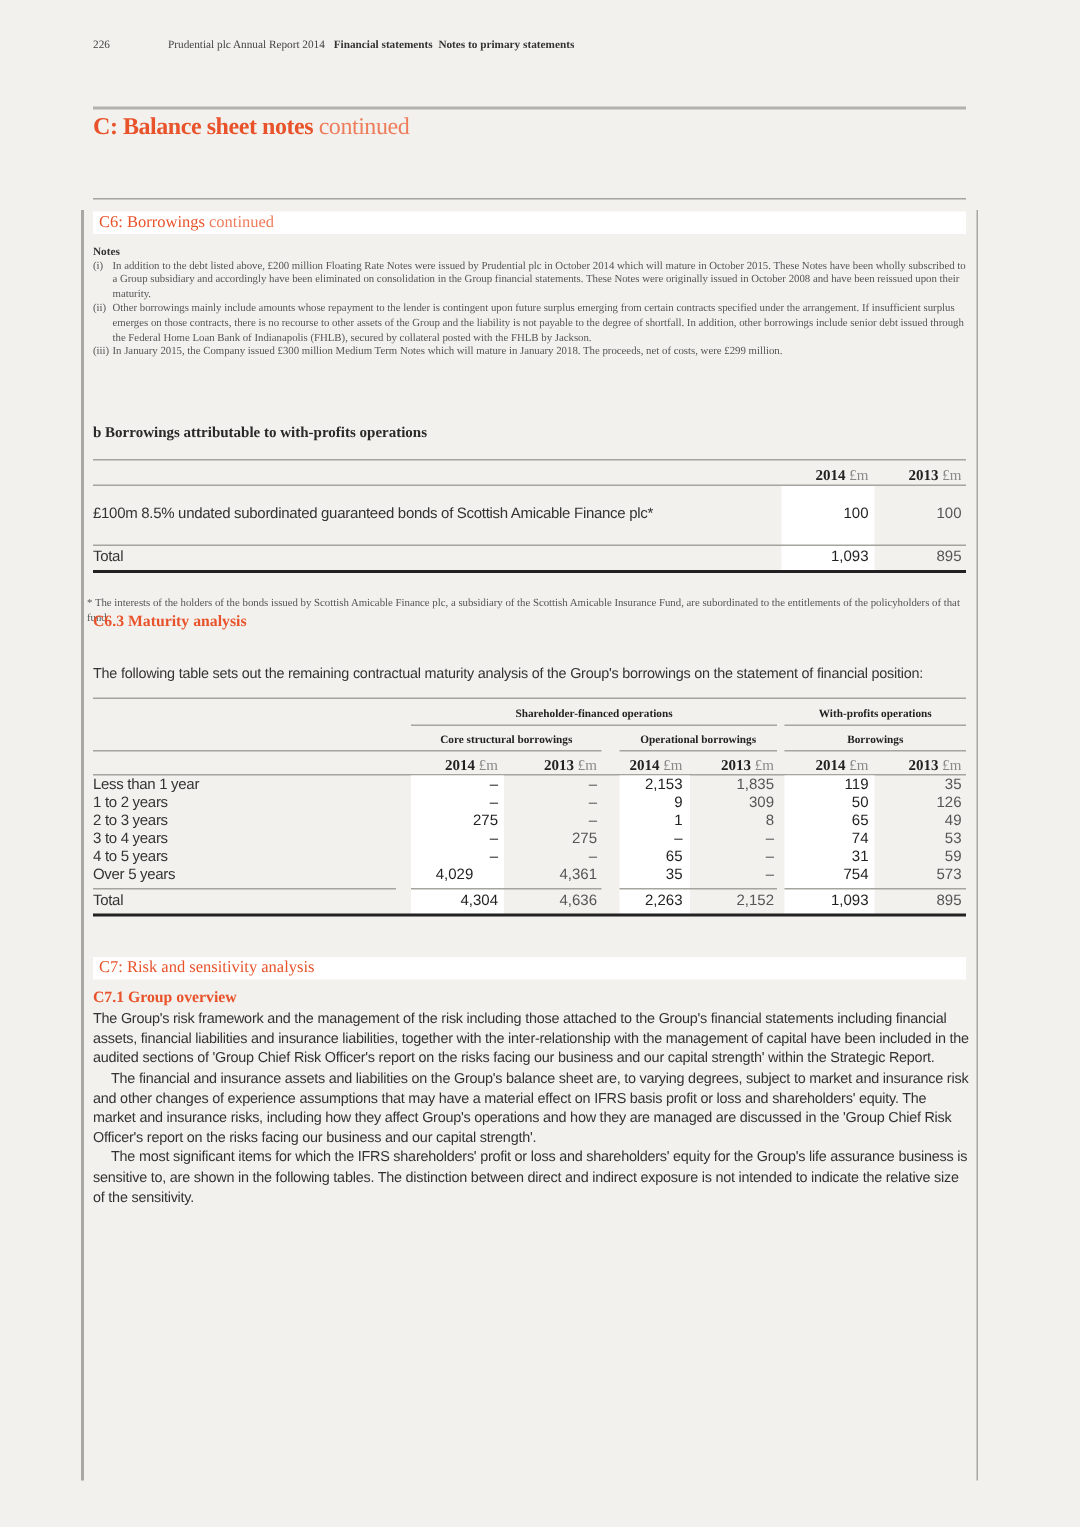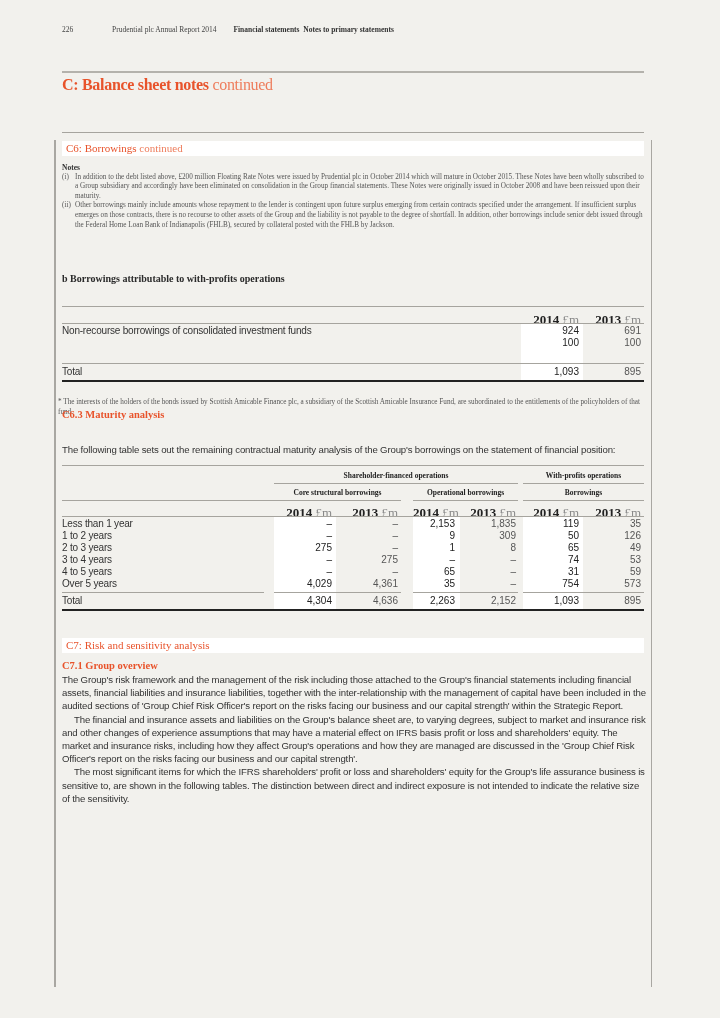--- a/index.html
+++ b/index.html
@@ -1,48 +1,48 @@
 <!DOCTYPE html>
 <html><head>
   <meta charset="utf-8">
   <style>
     * { box-sizing: border-box; margin: 0; padding: 0; }
     html, body { width: 720px; height: 1018px; background: #f2f1ed; overflow: hidden; }
     body { position: relative; font-family: "Liberation Sans", sans-serif; color: #333; }
 
     .running-head { position: absolute; top: 25px; left: 62px; font-family: "Liberation Serif", serif; font-size: 7.5px; color: #444; white-space: nowrap; }
     .running-head .page-num { display: inline-block; width: 50px; }
-    .running-head .pub { margin-right: 15px; }
+    .running-head .pub { margin-right: 4px; }
     .running-head b { font-weight: bold; color: #333; }
 
     .top-rule { position: absolute; top: 71px; left: 62px; width: 582px; height: 2px; background: #b4b2ac; }
     .section-title { position: absolute; top: 76px; left: 62px; font-family: "Liberation Serif", serif; font-size: 16px; color: #e8532b; white-space: nowrap; letter-spacing: -0.3px; }
     .section-title b { font-weight: bold; }
     .section-title .cont { color: #ee7d5c; font-weight: normal; }
 
     .rule2 { position: absolute; top: 132px; left: 62px; width: 582px; height: 1px; background: #a6a49e; }
     .frame { position: absolute; top: 140px; left: 54px; width: 598px; height: 847px; border-left: 2px solid #a9a7a2; border-right: 1px solid #a9a7a2; }
 
     .banner { position: absolute; left: 62px; width: 582px; height: 15px; background: #ffffff; font-family: "Liberation Serif", serif; font-size: 11px; color: #e8532b; padding-left: 4px; line-height: 15px; white-space: nowrap; }
     .banner b { font-weight: normal; }
     .banner .cont { color: #ee7d5c; }
 
     .notes { position: absolute; top: 163px; left: 62px; width: 582px; font-family: "Liberation Serif", serif; font-size: 7.2px; line-height: 9.6px; color: #555; }
     .notes .notes-title { font-weight: bold; color: #333; font-size: 7.5px; }
     .note { display: flex; }
     .note .num { width: 13px; flex: none; }
     .note .txt { flex: 1; }
 
-    .subhead-b { position: absolute; top: 273px; left: 62px; font-family: "Liberation Serif", serif; font-weight: bold; font-size: 10px; color: #2a2a2a; white-space: nowrap; }
+    .subhead-b { position: absolute; top: 283px; left: 62px; font-family: "Liberation Serif", serif; font-weight: bold; font-size: 10px; color: #2a2a2a; white-space: nowrap; }
 
     .tbl { position: absolute; left: 62px; width: 582px; font-family: "Liberation Sans", sans-serif; font-size: 10px; color: #333; }
     .tbl .hline { position: absolute; left: 0; height: 1px; background: #a6a49e; }
     .tbl .thick { position: absolute; left: 0; height: 2px; background: #222; }
     .tbl .col-white { position: absolute; background: #ffffff; }
-    .tbl .hdr { position: absolute; font-family: "Liberation Serif", serif; font-size: 13px; color: #222; text-align: right; white-space: nowrap; }
+    .tbl .hdr { position: absolute; font-family: "Liberation Serif", serif; font-size: 10px; color: #222; text-align: right; white-space: nowrap; }
     .tbl .hdr b { font-weight: bold; }
     .tbl .hdr .unit { color: #888; }
     .tbl .ghdr { position: absolute; font-family: "Liberation Serif", serif; font-weight: bold; font-size: 7.5px; color: #222; text-align: center; white-space: nowrap; }
     .tbl .row { position: absolute; left: 0; width: 582px; height: 12px; line-height: 12px; }
     .tbl .row .lbl { position: absolute; left: 0; white-space: nowrap; letter-spacing: -0.2px; }
     .tbl .row .val { position: absolute; text-align: right; white-space: nowrap; }
     .tbl .row .val.cur { color: #222; }
     .tbl .row .val.prev { color: #555; }
 
     .footnote { position: absolute; top: 398px; left: 58px; width: 590px; font-family: "Liberation Serif", serif; font-size: 7.2px; line-height: 9.6px; color: #555; }
@@ -76,41 +76,41 @@
 <div class="notes">
   <div class="notes-title">Notes</div>
   <div class="note">
     <span class="num">(i)</span>
     <span class="txt">In addition to the debt listed above, £200 million Floating Rate Notes were issued by Prudential plc in October 2014 which will mature in October 2015. These Notes have been wholly subscribed to a Group subsidiary and accordingly have been eliminated on consolidation in the Group financial statements. These Notes were originally issued in October 2008 and have been reissued upon their maturity.</span>
   </div>
   <div class="note">
     <span class="num">(ii)</span>
     <span class="txt">Other borrowings mainly include amounts whose repayment to the lender is contingent upon future surplus emerging from certain contracts specified under the arrangement. If insufficient surplus emerges on those contracts, there is no recourse to other assets of the Group and the liability is not payable to the degree of shortfall. In addition, other borrowings include senior debt issued through the Federal Home Loan Bank of Indianapolis (FHLB), secured by collateral posted with the FHLB by Jackson.</span>
   </div>
+  <div class="note">
+    <span class="num">(iii)</span>
+    <span class="txt">In January 2015, the Company issued £300 million Medium Term Notes which will mature in January 2018. The proceeds, net of costs, were £299 million.</span>
+  </div>
 </div>
 
 <div class="subhead-b">b Borrowings attributable to with-profits operations</div>
 
 <div class="tbl" style="top:300px; height:86px;">
   <div class="hline" style="top:6px; width:582px;"></div>
   <div class="col-white" style="left:459px; width:62px; top:24px; height:58px;"></div>
   <div class="hdr" style="left:459px; width:58px; top:12px;">
     <b>2014</b> <span class="unit">£m</span>
   </div>
   <div class="hdr" style="left:521px; width:58px; top:12px;">
     <b>2013</b> <span class="unit">£m</span>
   </div>
   <div class="hline" style="top:23px; width:582px;"></div>
 
-  <div class="row" style="top:25px;">
-    <span class="lbl">Non-recourse borrowings of consolidated investment funds</span>
-    <span class="val cur" style="left:459px; width:58px;">924</span>
-    <span class="val prev" style="left:521px; width:58px;">691</span>
-  </div>
   <div class="row" style="top:37px;">
+    <span class="lbl">£100m 8.5% undated subordinated guaranteed bonds of Scottish Amicable Finance plc*</span>
     <span class="val cur" style="left:459px; width:58px;">100</span>
     <span class="val prev" style="left:521px; width:58px;">100</span>
   </div>
   <div class="hline" style="top:63px; width:582px;"></div>
   <div class="row" style="top:66px;">
     <span class="lbl">Total</span>
     <span class="val cur" style="left:459px; width:58px;">1,093</span>
     <span class="val prev" style="left:521px; width:58px;">895</span>
   </div>
   <div class="thick" style="top:80px; width:582px;"></div>
@@ -187,21 +187,21 @@
     <span class="lbl">4 to 5 years</span>
     <span class="val cur" style="left:212px; width:58px;">–</span>
     <span class="val prev" style="left:274px; width:62px;">–</span>
     <span class="val cur" style="left:351px; width:42px;">65</span>
     <span class="val prev" style="left:398px; width:56px;">–</span>
     <span class="val cur" style="left:461px; width:56px;">31</span>
     <span class="val prev" style="left:521px; width:58px;">59</span>
   </div>
   <div class="row" style="top:113px;">
     <span class="lbl">Over 5 years</span>
-    <span class="val cur" style="left:212px; width:58px;">4,029</span>
+    <span class="val cur" style="left:212px; width:58px;text-align:center;">4,029</span>
     <span class="val prev" style="left:274px; width:62px;">4,361</span>
     <span class="val cur" style="left:351px; width:42px;">35</span>
     <span class="val prev" style="left:398px; width:56px;">–</span>
     <span class="val cur" style="left:461px; width:56px;">754</span>
     <span class="val prev" style="left:521px; width:58px;text-align:right;">573</span>
   </div>
   <div class="hline" style="top:127px; width:202px;"></div>
   <div class="hline" style="top:127px; left:212px; width:127px;"></div>
   <div class="hline" style="top:127px; left:351px; width:105px;"></div>
   <div class="hline" style="top:127px; left:461px; width:121px;"></div>

